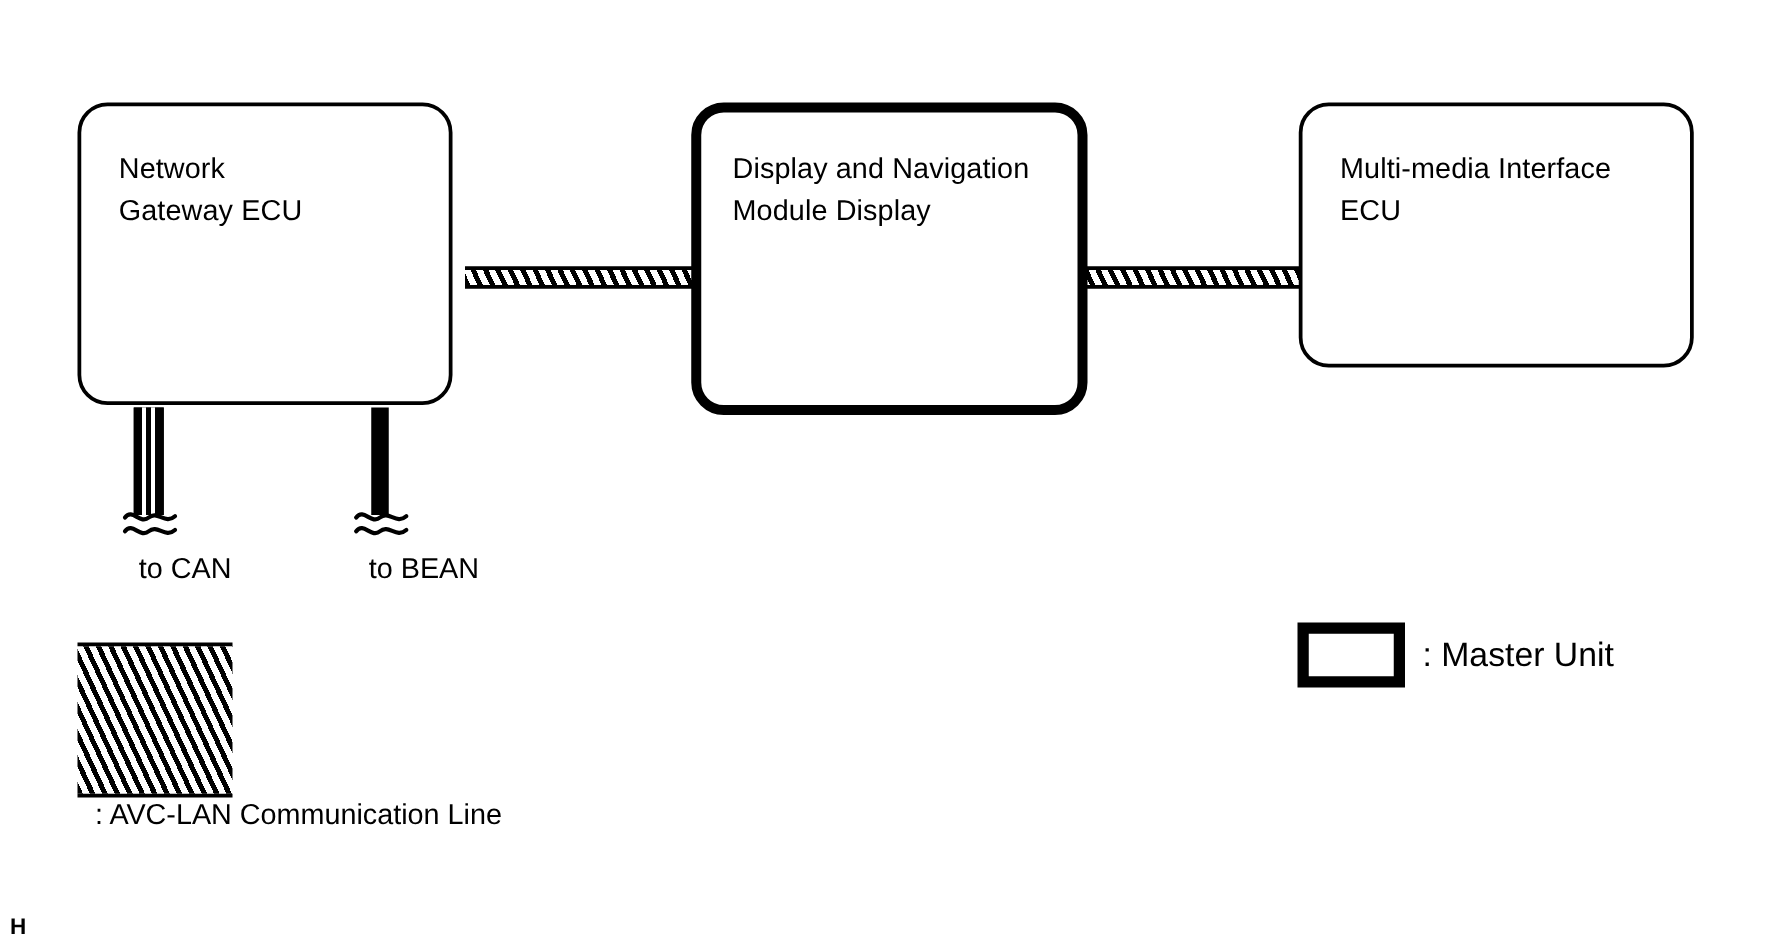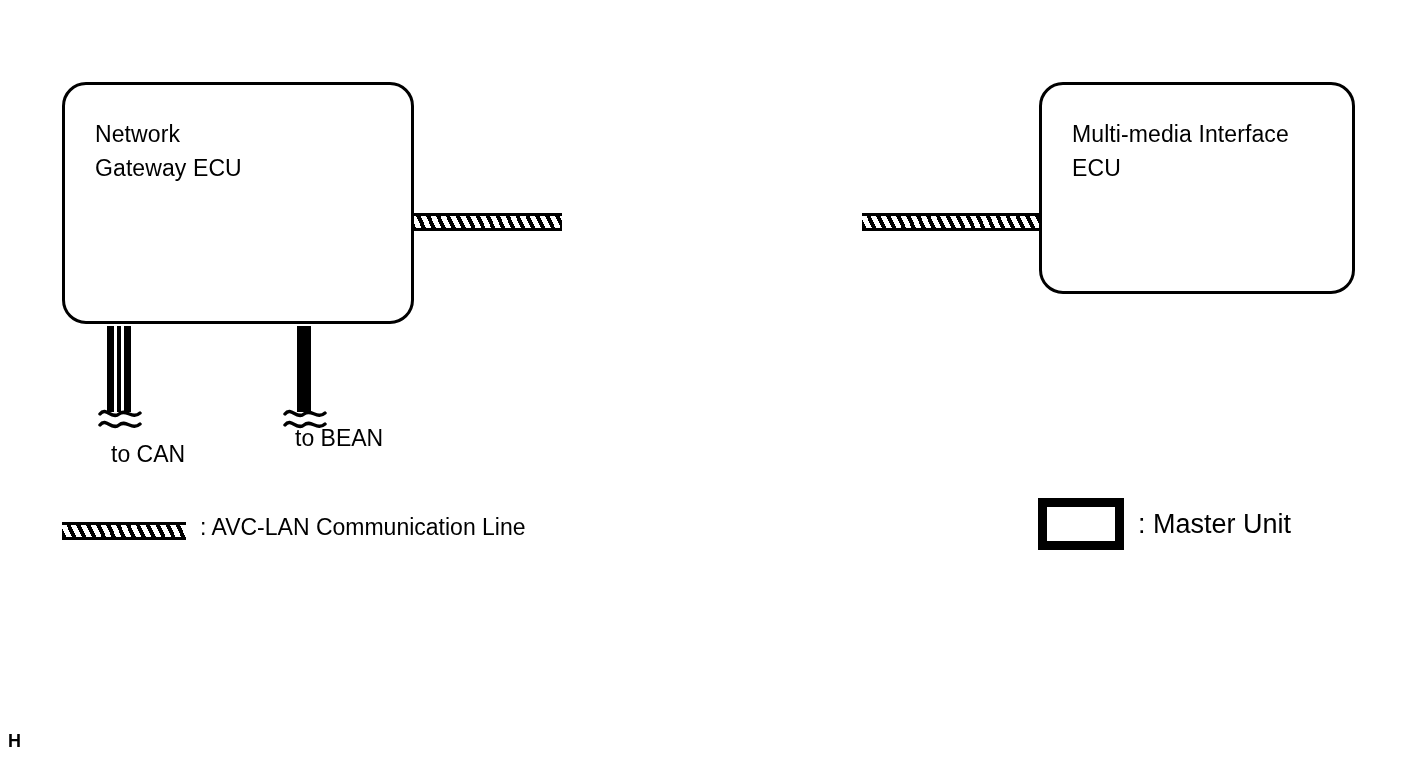--- a/index.html
+++ b/index.html
@@ -88,21 +88,22 @@
     font-size: 23px;
     line-height: 26px;
     white-space: nowrap;
     margin-left: 30px;
   }
 
   
   .legend-row {
     position: absolute;
     display: flex;
-    align-items: flex-end;
+    align-items: flex-start;
+    flex-direction: column;
   }
   .legend-swatch {
     box-sizing: border-box;
     width: 124px;
     flex: 0 0 124px;
   }
   .swatch-avclan {
     height: 18px;
     border-top: 3px solid #000000;
     border-bottom: 3px solid #000000;
@@ -182,27 +183,31 @@
     <path d="M2,21 C8,13 14,27 21,21 C28,15 34,27 42,20" stroke="#000000" stroke-width="3.4" fill="none" stroke-linecap="round"></path>
   </svg>
 
   <div class="drop-line" style="left:297px; top:326px; width:14px; height:86px;"></div>
   <svg class="break-wave" style="left:283px; top:404px;" width="44" height="28" viewBox="0 0 44 28">
     <path d="M2,10 C8,2 14,16 21,10 C28,4 34,16 42,9" stroke="#000000" stroke-width="3.4" fill="none" stroke-linecap="round"></path>
     <path d="M2,21 C8,13 14,27 21,21 C28,15 34,27 42,20" stroke="#000000" stroke-width="3.4" fill="none" stroke-linecap="round"></path>
   </svg>
 
   <div class="drop-label" style="left:81px; top:441px;">to CAN</div>
-  <div class="drop-label" style="left:265px; top:425px;">to BEAN</div>
-
-  <div class="unit-box slave" style="left:62px; top:82px; width:352px; height:242px;">
+  <div class="drop-label" style="left:265px; top:441px;">to BEAN</div>
+
+  <div class="unit-box slave" style="left:62px; top:82px; width:300px; height:242px;">
     <div class="unit-label">Network
 Gateway ECU</div>
   </div>
 
+  <div class="unit-box master" style="left:553px; top:82px; width:317px; height:250px;">
+    <div class="unit-label">Display and Navigation
+Module Display</div>
+  </div>
 
   <div class="unit-box slave" style="left:1039px; top:82px; width:316px; height:212px;">
     <div class="unit-label">Multi-media Interface
 ECU</div>
   </div>
 
   <div class="legend-row" style="left:62px; top:514px;">
     <div class="legend-swatch swatch-avclan"></div>
     <div class="legend-text">: AVC-LAN Communication Line</div>
   </div>

